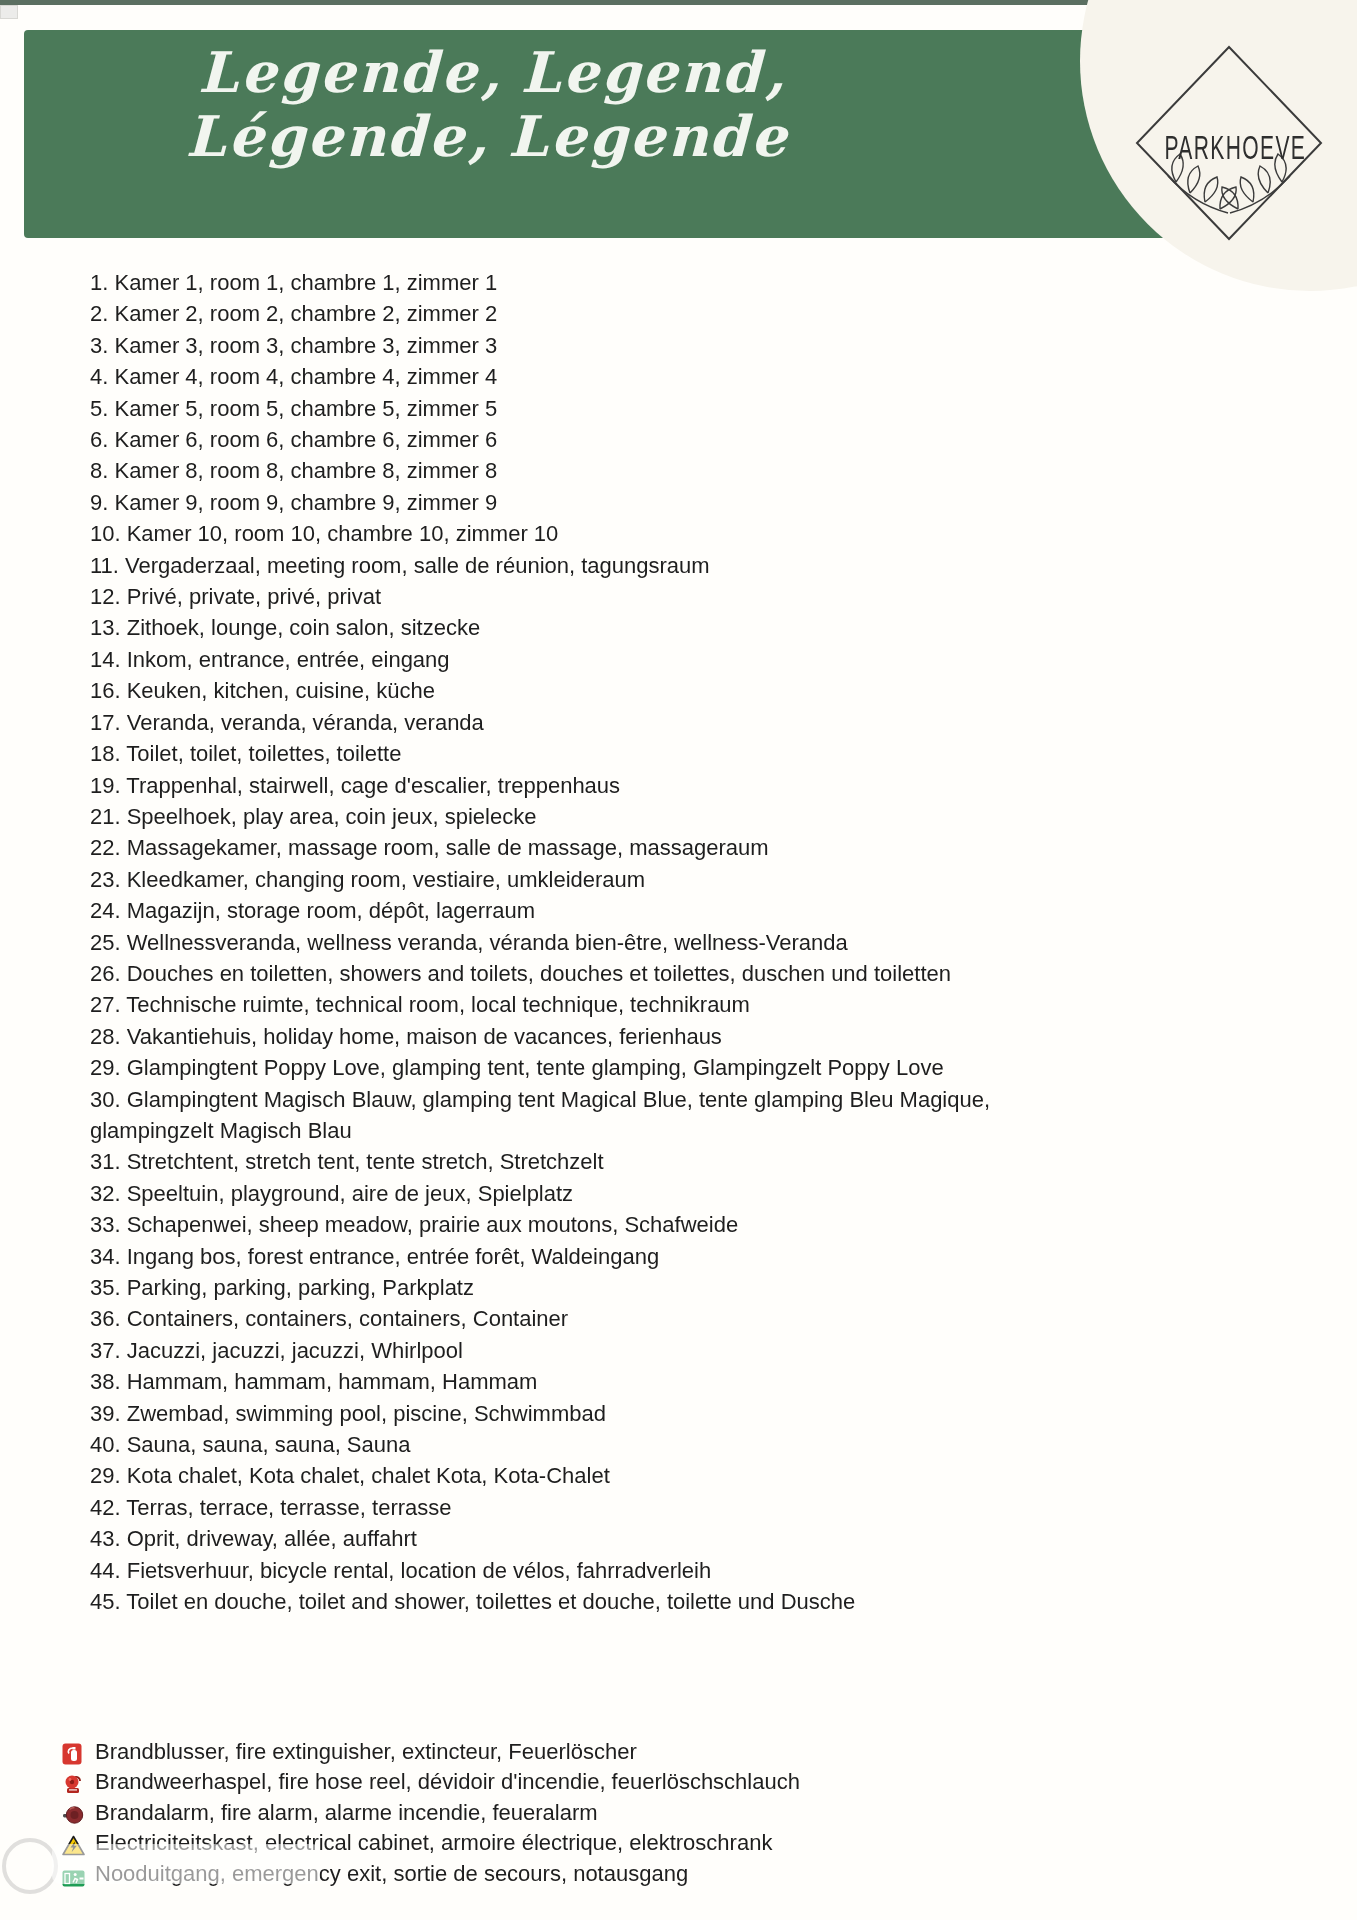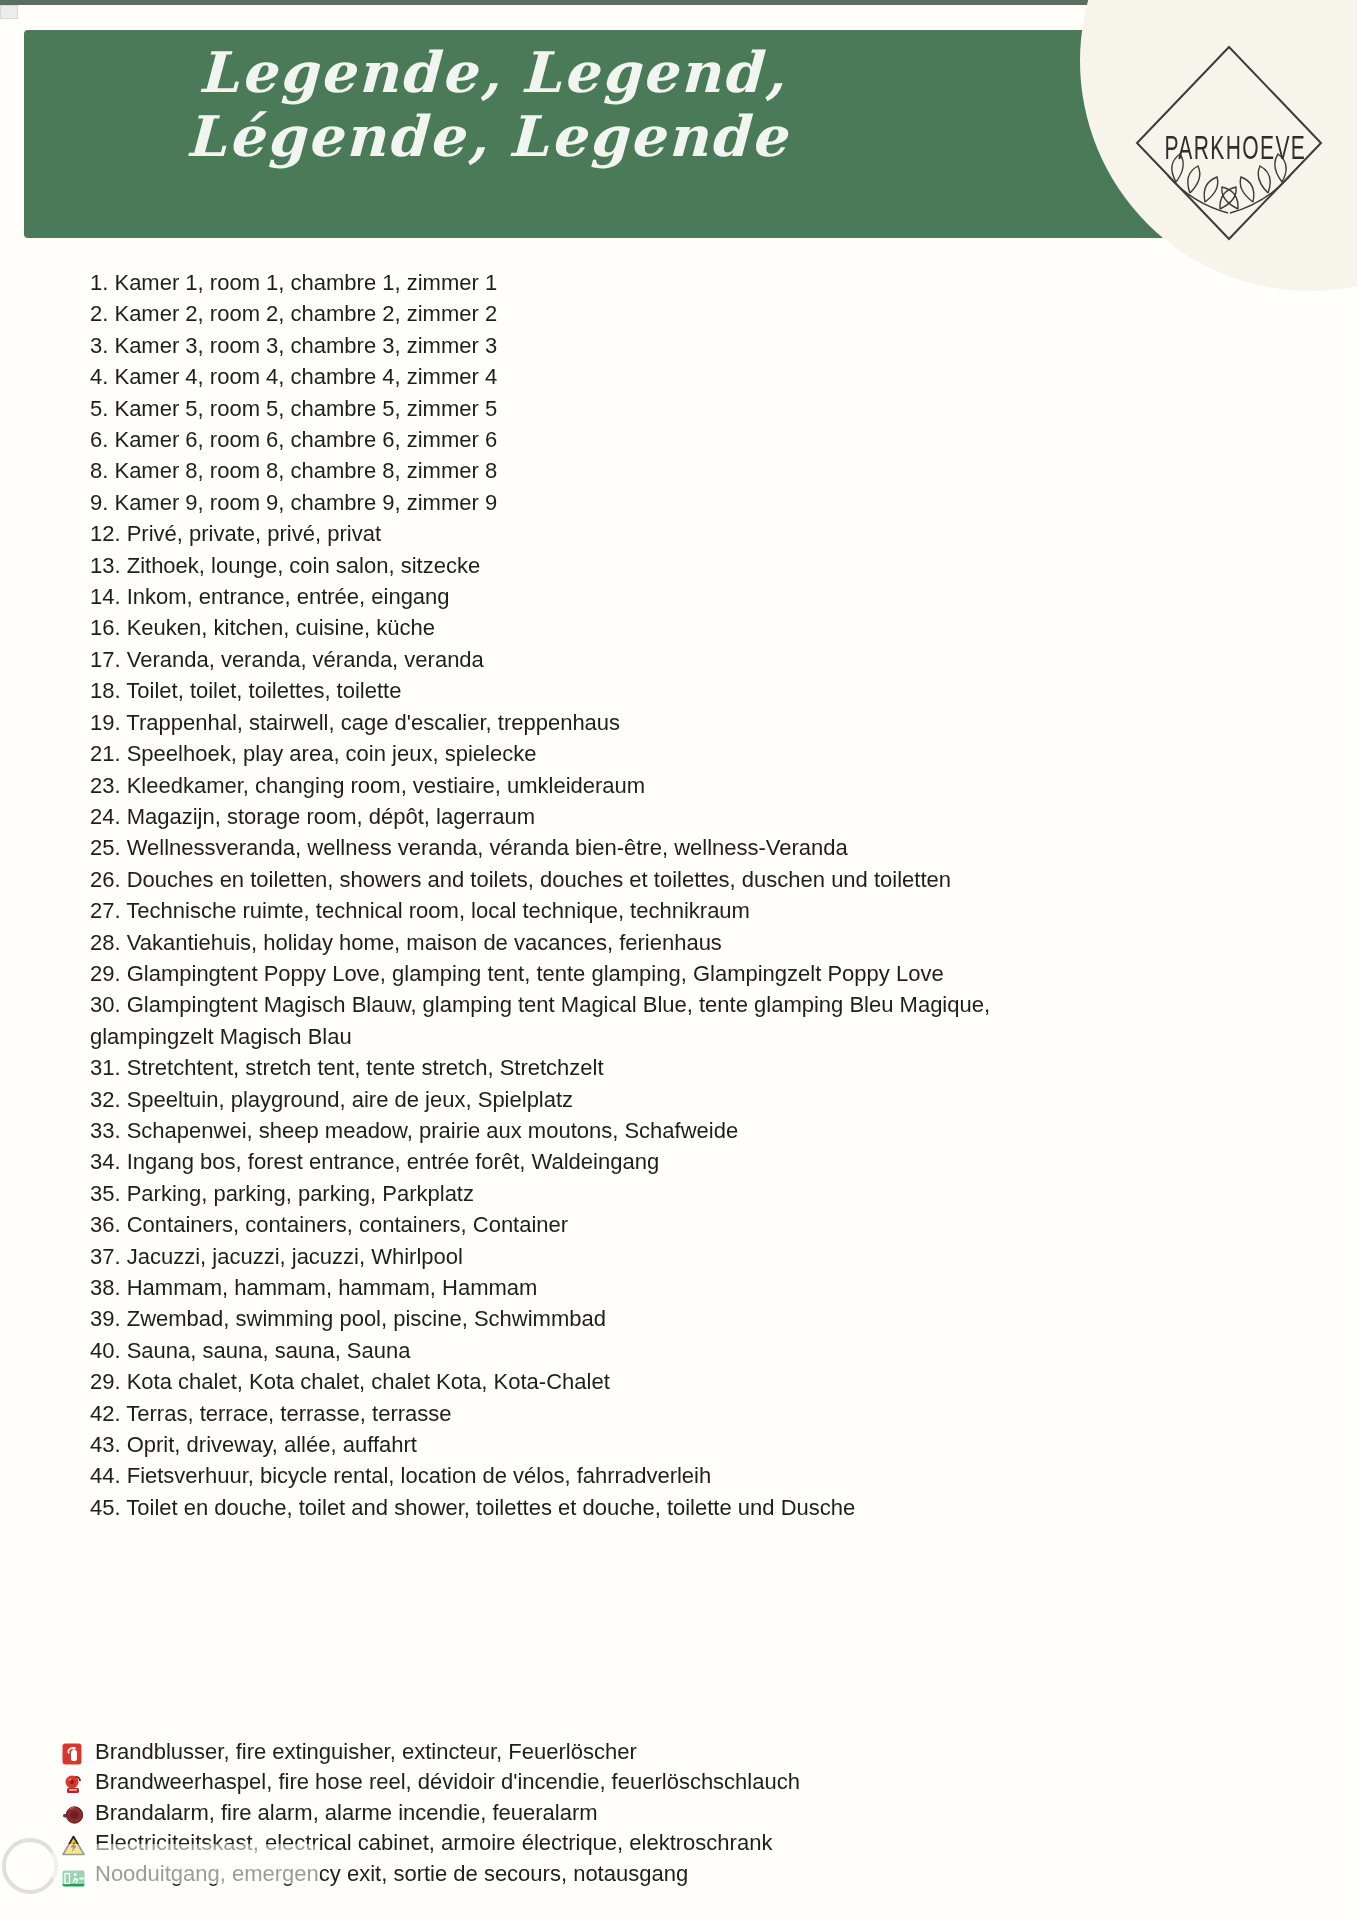--- a/index.html
+++ b/index.html
@@ -101,28 +101,31 @@
 
   <div class="legend-list" id="legend-list">
       <div class="legend-line">1.  Kamer 1, room 1, chambre 1, zimmer 1</div>
       <div class="legend-line">2. Kamer 2, room 2, chambre 2, zimmer 2</div>
       <div class="legend-line">3. Kamer 3, room 3, chambre 3, zimmer 3</div>
       <div class="legend-line">4. Kamer 4, room 4, chambre 4, zimmer 4</div>
       <div class="legend-line">5. Kamer 5, room 5, chambre 5, zimmer 5</div>
       <div class="legend-line">6. Kamer 6, room 6, chambre 6, zimmer 6</div>
       <div class="legend-line">8. Kamer 8, room 8, chambre 8, zimmer 8</div>
       <div class="legend-line">9. Kamer 9, room 9, chambre 9, zimmer 9</div>
+      <div class="legend-line">10. Kamer 10, room 10, chambre 10, zimmer 10</div>
+      <div class="legend-line">11. Vergaderzaal, meeting room, salle de réunion, tagungsraum</div>
       <div class="legend-line">12. Privé, private, privé, privat</div>
       <div class="legend-line">13. Zithoek, lounge, coin salon, sitzecke</div>
       <div class="legend-line">14. Inkom, entrance, entrée, eingang</div>
       <div class="legend-line">16. Keuken, kitchen, cuisine, küche</div>
       <div class="legend-line">17. Veranda, veranda, véranda, veranda</div>
       <div class="legend-line">18. Toilet, toilet, toilettes, toilette</div>
       <div class="legend-line">19. Trappenhal, stairwell, cage d'escalier, treppenhaus</div>
       <div class="legend-line">21. Speelhoek, play area, coin jeux, spielecke</div>
+      <div class="legend-line">22. Massagekamer, massage room, salle de massage, massageraum</div>
       <div class="legend-line">23. Kleedkamer, changing room, vestiaire, umkleideraum</div>
       <div class="legend-line">24. Magazijn, storage room, dépôt, lagerraum</div>
       <div class="legend-line">25. Wellnessveranda, wellness veranda, véranda bien-être, wellness-Veranda</div>
       <div class="legend-line">26. Douches en toiletten, showers and toilets, douches et toilettes, duschen und toiletten</div>
       <div class="legend-line">27. Technische ruimte, technical room, local technique, technikraum</div>
       <div class="legend-line">28. Vakantiehuis, holiday home, maison de vacances, ferienhaus</div>
       <div class="legend-line">29. Glampingtent Poppy Love, glamping tent, tente glamping, Glampingzelt Poppy Love</div>
       <div class="legend-line">30. Glampingtent Magisch Blauw, glamping tent Magical Blue, tente glamping Bleu Magique, glampingzelt Magisch Blau</div>
       <div class="legend-line">31. Stretchtent, stretch tent, tente stretch, Stretchzelt</div>
       <div class="legend-line">32. Speeltuin, playground, aire de jeux, Spielplatz</div>

